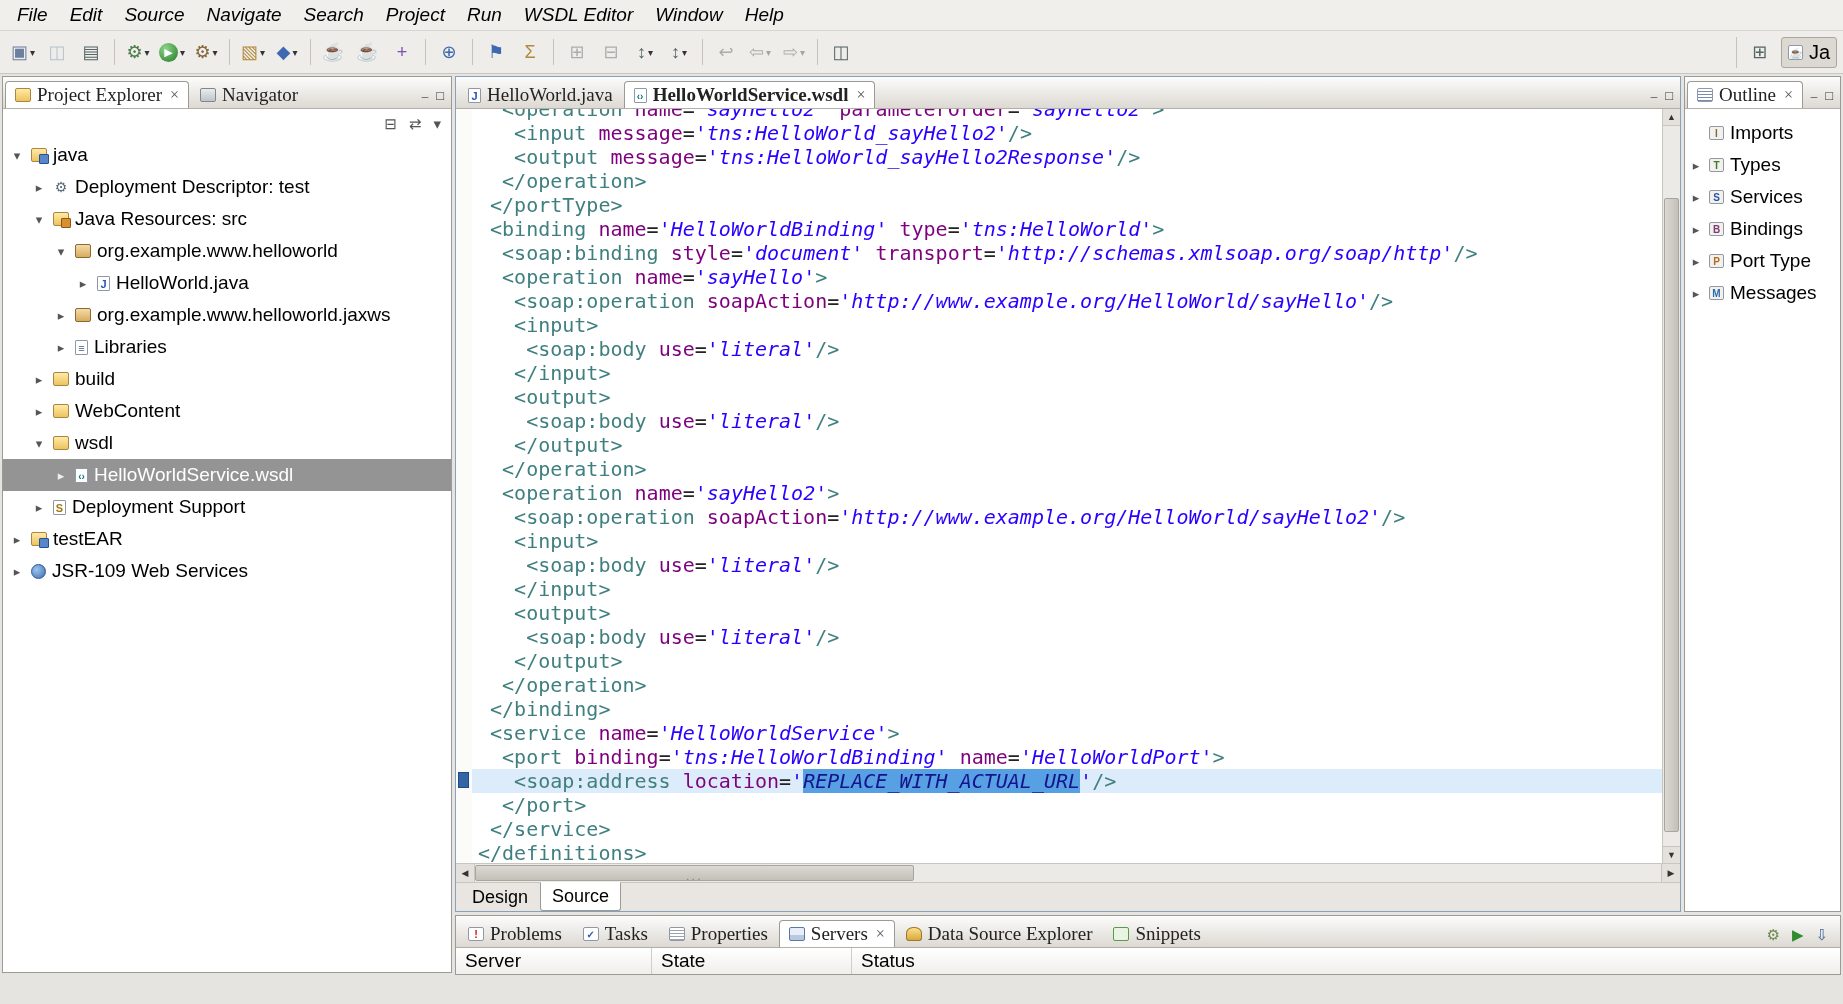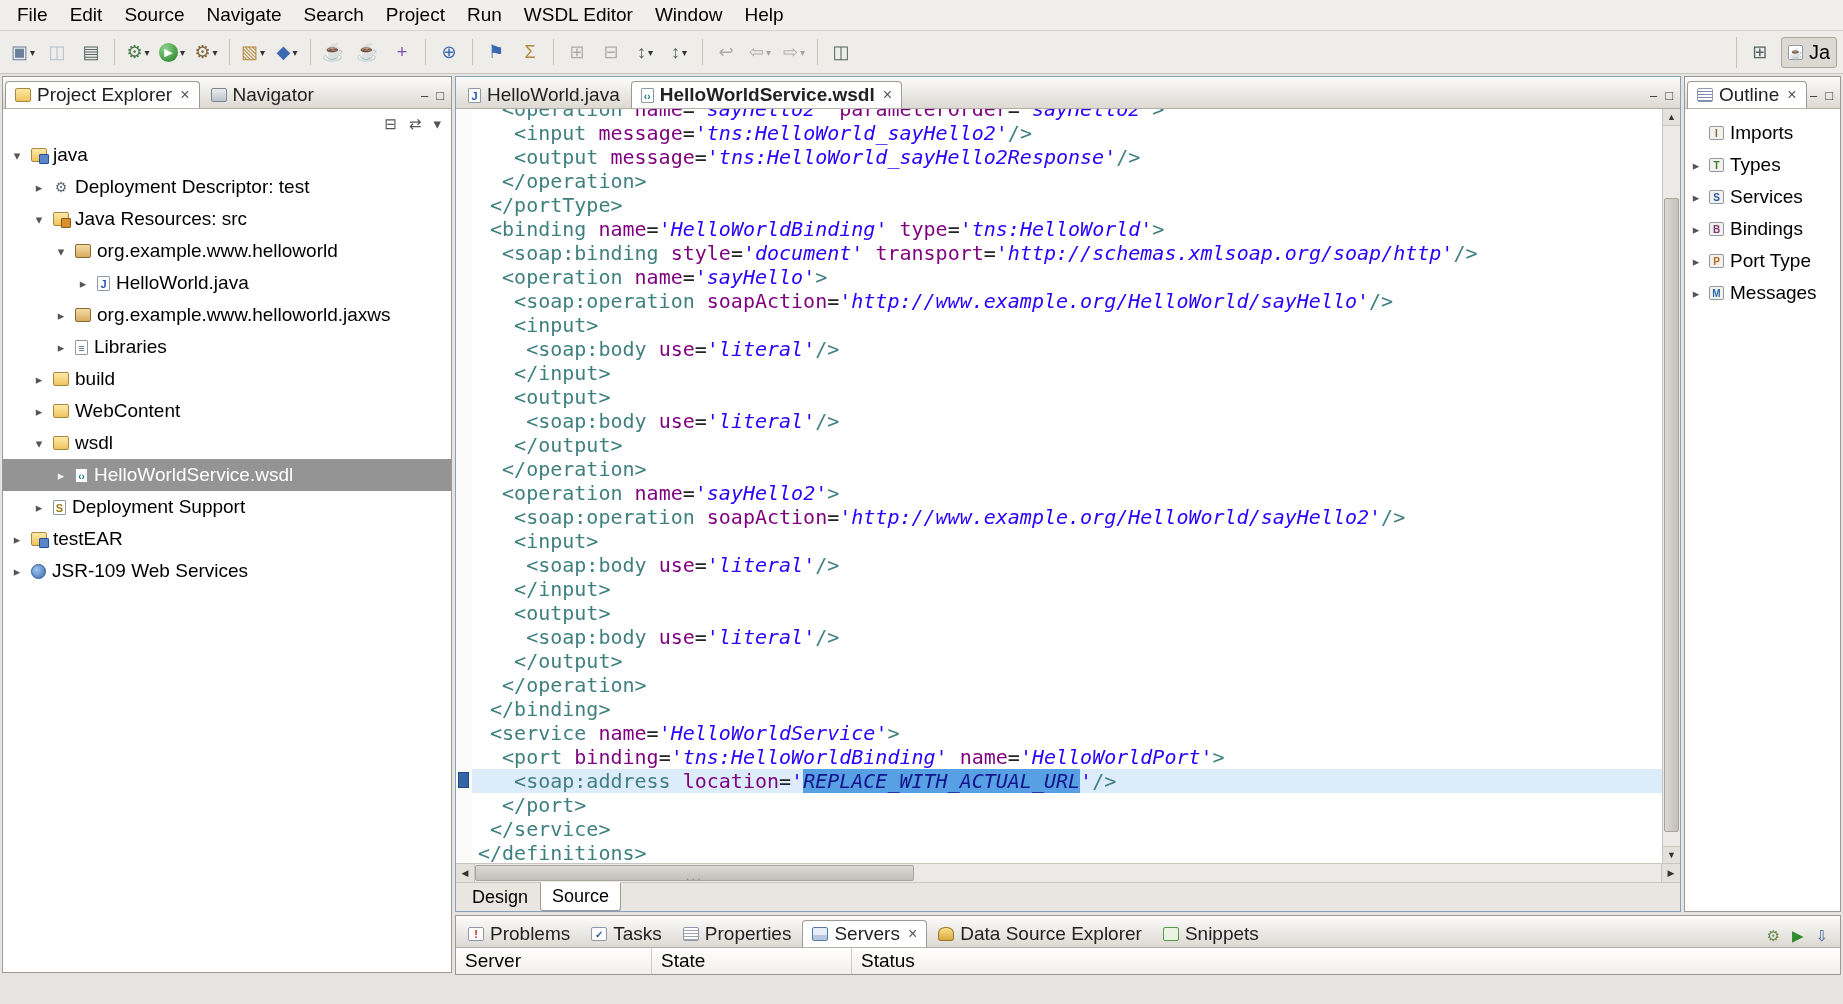--- a/index.html
+++ b/index.html
@@ -5,21 +5,21 @@
   html,body{margin:0;padding:0;}
   body{font-family:"Liberation Sans",sans-serif;font-size:19px;color:#000;}
   .window{width:1843px;height:1004px;position:relative;background:#e6e4e0;overflow:hidden;}
 
   
   .titlebar{height:31px;background:linear-gradient(var(--titlebar-top,#6f97d8),var(--titlebar-bottom,#3a67ae));display:flex;align-items:center;justify-content:center;position:relative;border-bottom:1px solid #27497c;}
   .app-icon{position:absolute;left:7px;top:5px;width:20px;height:20px;border-radius:50%;background:radial-gradient(circle at 35% 30%,#c9a8e8,#5a2d8a);border:1px solid #33175e;box-sizing:border-box;}
   .title-text{color:#fff;font-weight:bold;font-size:20px;white-space:nowrap;}
 
   
-  .menubar{height:30px;background:#f1efec;display:flex;align-items:center;padding:0 6px;border-bottom:1px solid #d8d5d0;}
+  .menubar{height:30px;background:#f1efec;display:flex;align-items:center;padding:0 6px;border-bottom:1px solid #d8d5d0;font-style:italic;}
   .menu-item{padding:2px 11px;white-space:nowrap;}
 
   
   .toolbar{height:42px;background:#efedea;border-bottom:1px solid #c9c6c0;display:flex;align-items:center;padding:0 6px;}
   .tb-left{display:flex;align-items:center;flex:1;min-width:0;}
   .tb-btn{height:30px;min-width:28px;display:inline-flex;align-items:center;justify-content:center;border-radius:3px;padding:0 3px;color:#444;cursor:default;}
   .tb-glyph{font-size:18px;line-height:1;}
   .g-run{background:radial-gradient(circle at 35% 30%,#8ed48e,#1f7a1f);color:#fff !important;border-radius:50%;width:19px;height:19px;line-height:19px;font-size:11px;text-align:center;}
   .tb-dd{font-size:10px;color:#333;margin-left:2px;}
   .tb-sep{width:1px;height:26px;background:#c6c3bd;margin:0 6px;display:inline-block;}
@@ -27,21 +27,21 @@
   .tb-right{margin-left:auto;display:flex;align-items:center;gap:4px;padding-left:6px;border-left:1px solid #c6c3bd;}
   .persp-btn{display:flex;align-items:center;gap:6px;background:#dcd9d3;border:1px solid #aaa79f;border-radius:3px;padding:3px 6px;font-size:20px;}
 
   
   .main{display:flex;height:901px;}
   .left-panel{width:450px;flex:none;background:#fff;border:1px solid #9c9a94;margin:2px;display:flex;flex-direction:column;box-sizing:border-box;}
   .right-col{flex:1;display:flex;flex-direction:column;margin:2px 2px 0 1px;min-width:0;}
   .top-row{display:flex;height:836px;min-height:0;}
 
   
-  .vtabs{height:31px;flex:none;background:linear-gradient(#fcfcfb,#ddd9d3);border-bottom:1px solid #b3afa8;display:flex;align-items:flex-end;padding:0 2px;overflow:hidden;}
+  .vtabs{height:31px;flex:none;background:linear-gradient(#fcfcfb,#ddd9d3);border-bottom:1px solid #b3afa8;display:flex;align-items:flex-end;padding:0 2px;overflow:hidden;font-family:Liberation Serif, serif;}
   .vtab-list{display:flex;align-items:flex-end;gap:1px;min-width:0;}
   .vtab{display:flex;align-items:center;gap:6px;padding:3px 9px;height:27px;box-sizing:border-box;border:1px solid transparent;border-bottom:none;border-radius:4px 4px 0 0;white-space:nowrap;color:#222;}
   .vtab.active{background:#fff;border-color:#9c9a94;}
   .vtab-close{font-size:16px;color:#555;margin-left:2px;line-height:1;}
   .minmax{margin-left:auto;display:flex;gap:8px;align-items:center;padding:0 5px 6px 4px;color:#333;font-size:13px;flex:none;}
   .mm{cursor:default;line-height:1;}
   .editor-tabs .vtab.active .vtab-label{font-weight:bold;}
 
   
   .ic,.ti,.oi{display:inline-block;width:16px;height:14px;flex:none;position:relative;box-sizing:border-box;border-radius:2px;}

